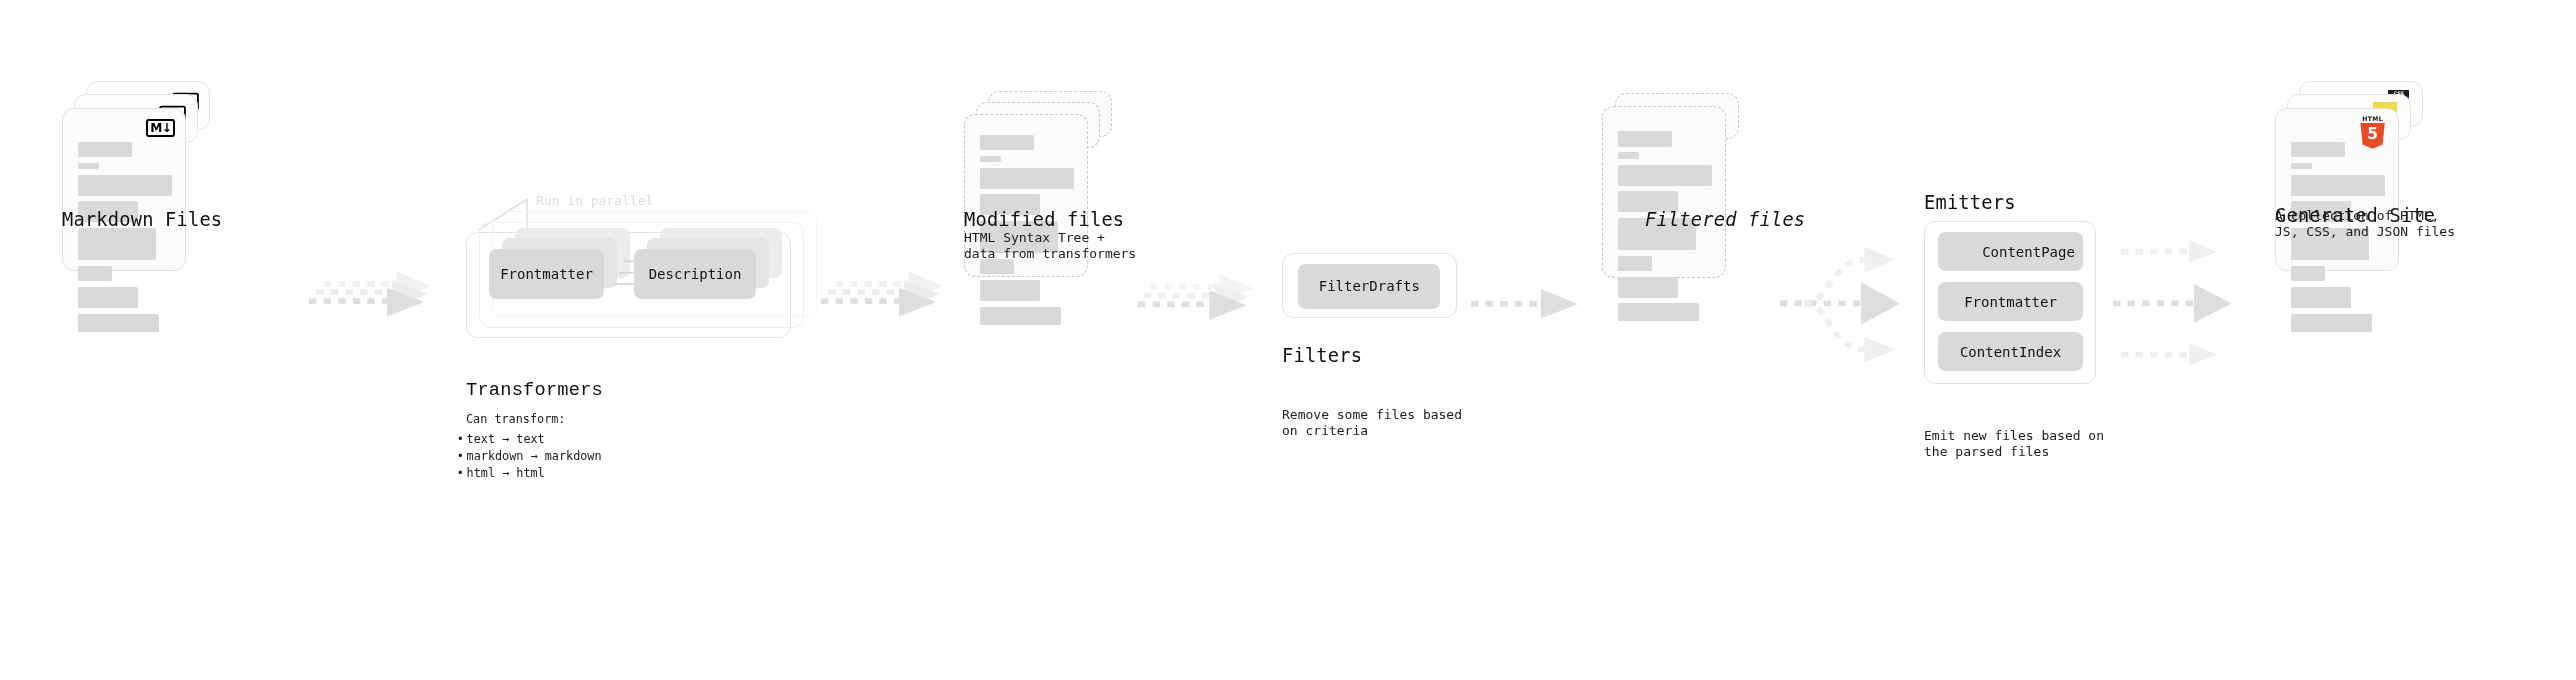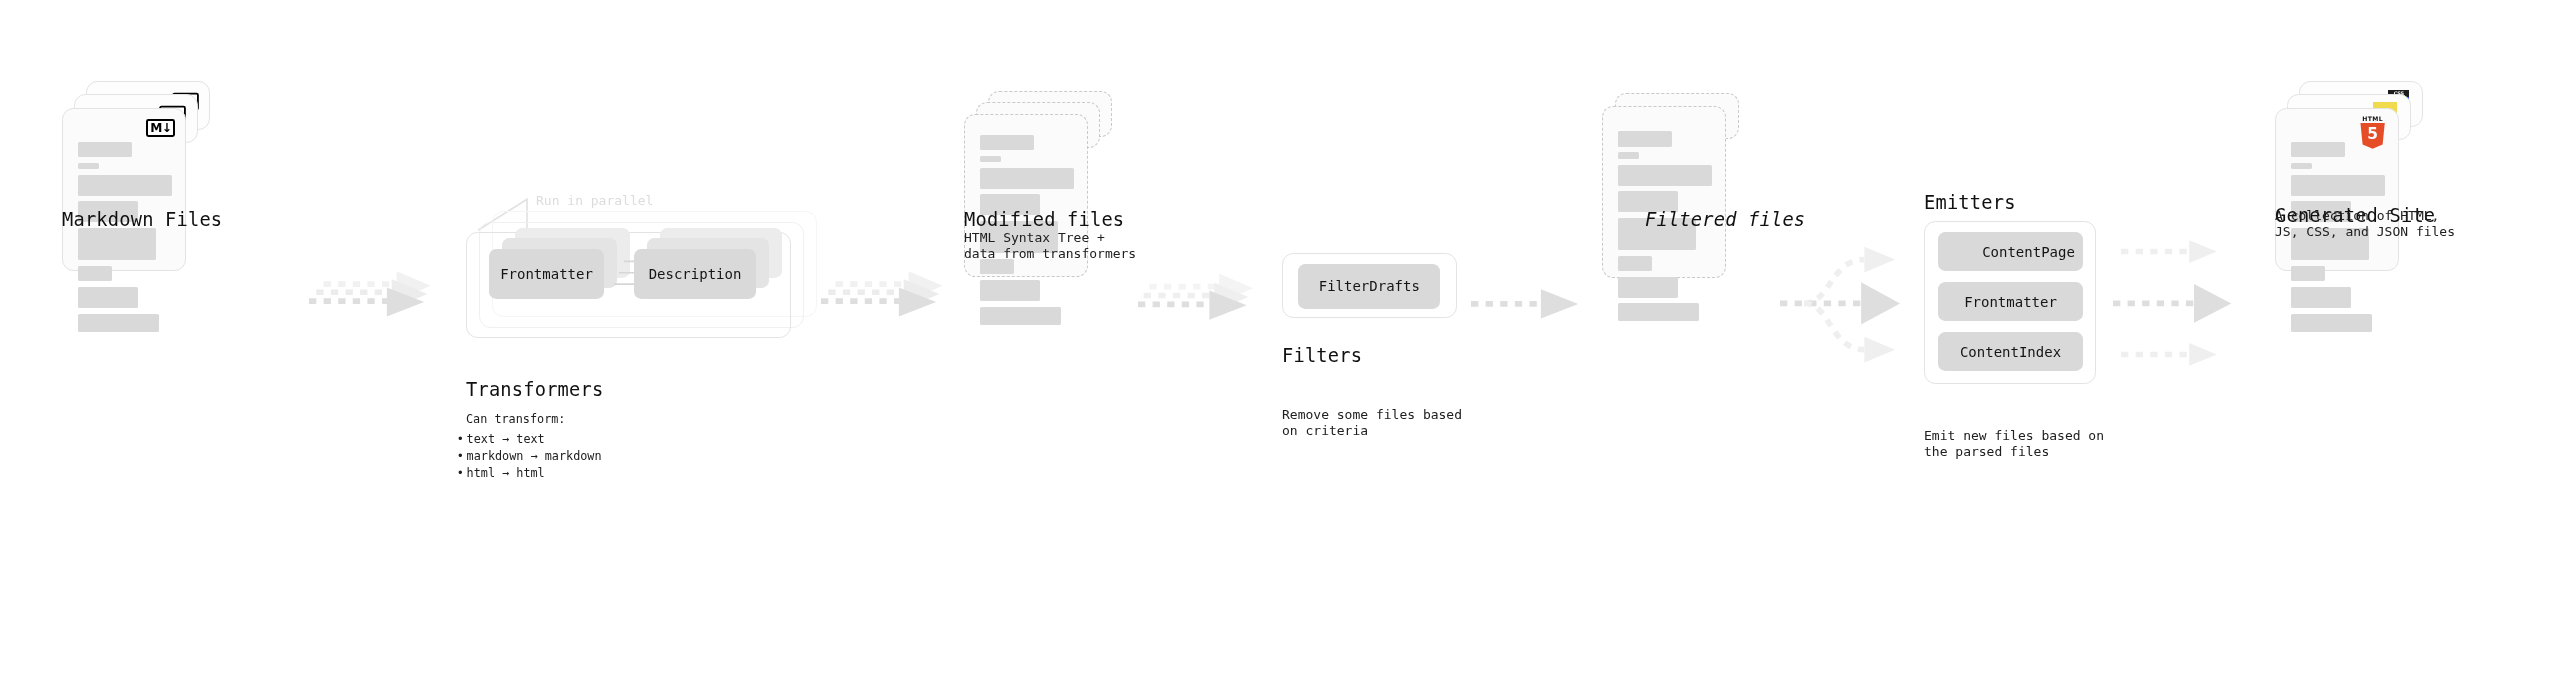--- a/index.html
+++ b/index.html
@@ -268,21 +268,21 @@
     </svg>
 
     <div class="chip" style="left:34px; top:58px; width:115px; height:50px;">
       <span>Frontmatter</span>
     </div>
     <div class="chip" style="left:179px; top:58px; width:122px; height:50px;">
       <span>Description</span>
     </div>
   </div>
 
-  <div class="title" style="left:466px; top:379px;">Transformers</div>
+  <div class="title" style="left:466px; top:379px;font-family:Liberation Mono, monospace;">Transformers</div>
   <div class="sub-note" style="left:466px; top:411px;">Can transform:</div>
   <div class="bullet-list" style="left:456px; top:431px;">
     <div class="b-item">text → text</div>
     <div class="b-item">markdown → markdown</div>
     <div class="b-item">html → html</div>
   </div>
 
   <svg class="arrow-svg" style="left:821px; top:276px; width:146px; height:65px;" viewBox="0 0 180 80">
     <g stroke-dasharray="9 9" stroke-width="7" fill="none">
       <line x1="18" y1="10" x2="118" y2="10" stroke="#f1f1f1"></line>

